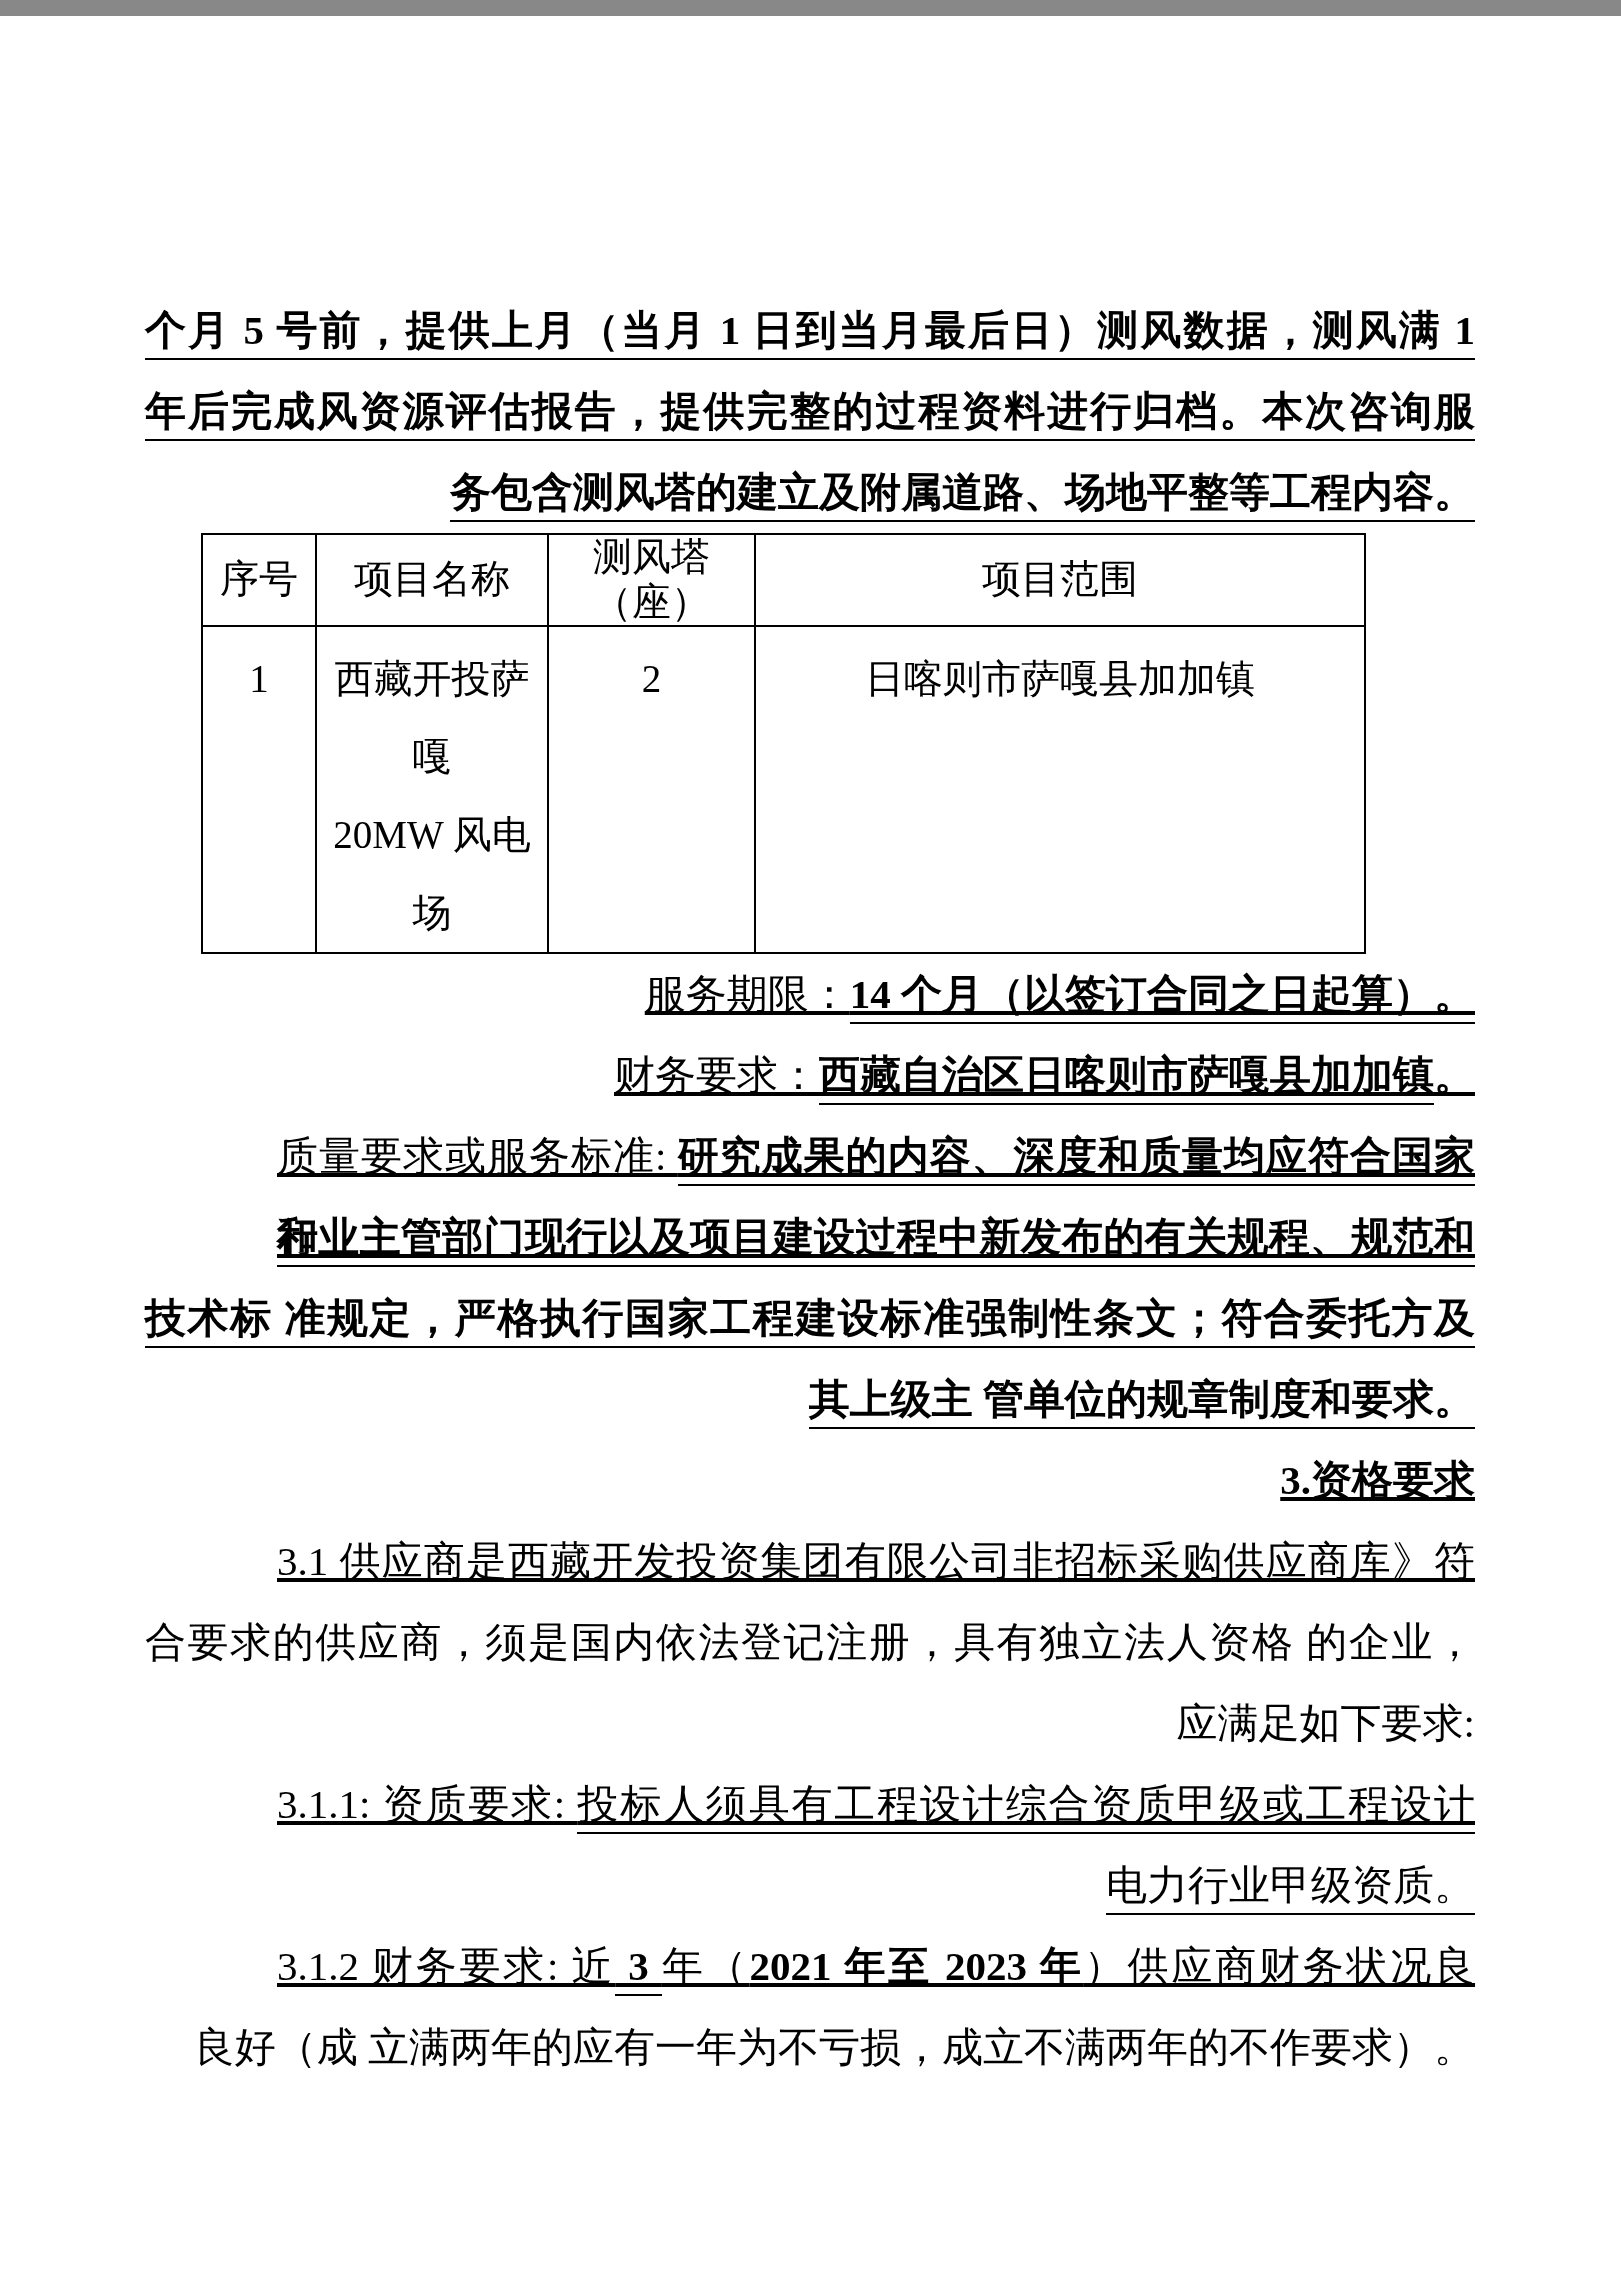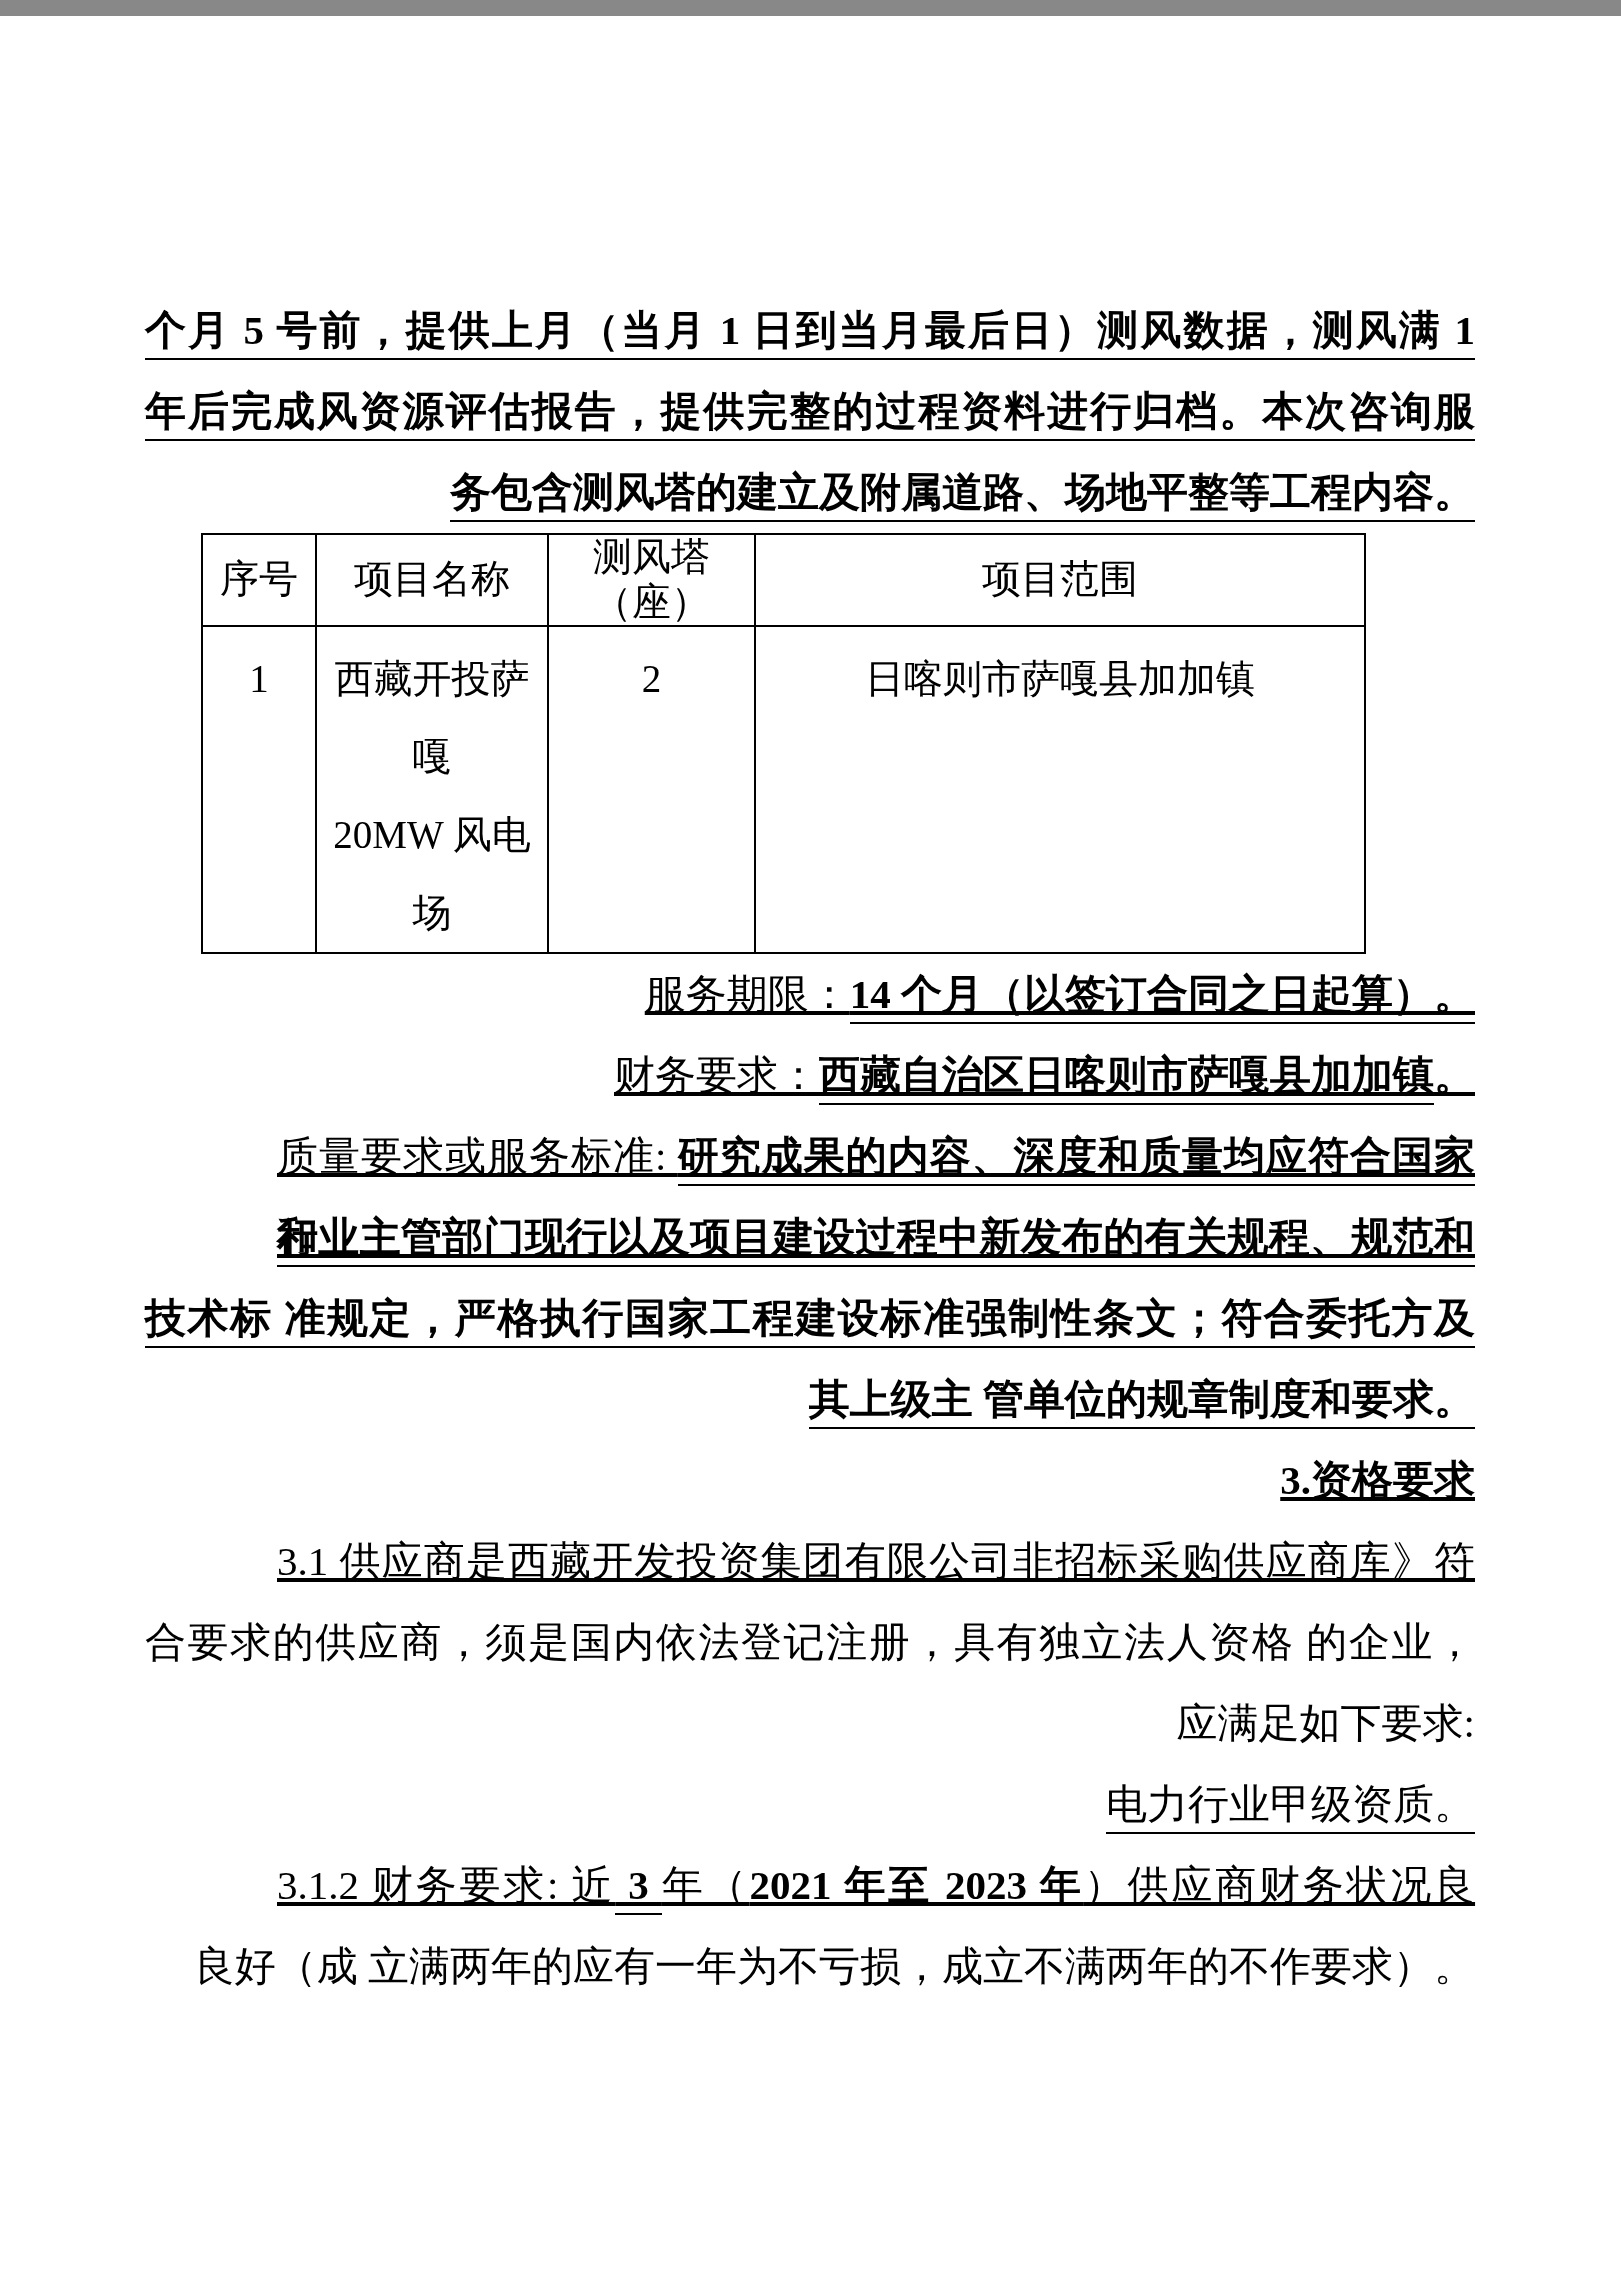--- a/index.html
+++ b/index.html
@@ -104,20 +104,21 @@
         <div class="tline indent"><span class="run">服务期限：</span><span class="run b u">14 个月（以签订合同之日起算）。</span></div>
         <div class="tline indent"><span class="run">财务要求：</span><span class="run b u">西藏自治区日喀则市萨嘎县加加镇</span><span class="run b">。</span></div>
         <div class="tline indent just"><span class="run">质量要求或服务标准: </span><span class="run b u">研究成果的内容、深度和质量均应符合国家和</span></div>
         <div class="tline indent just"><span class="run b u">行业主管部门现行以及项目建设过程中新发布的有关规程、规范和</span></div>
         <div class="tline just"><span class="run b u">技术标 准规定，严格执行国家工程建设标准强制性条文；符合委托方及</span></div>
         <div class="tline"><span class="run b u">其上级主 管单位的规章制度和要求。</span></div>
         <div class="tline indent"><span class="run b">3.资格要求</span></div>
         <div class="tline indent just"><span class="run">3.1 供应商是西藏开发投资集团有限公司非招标采购供应商库》符</span></div>
         <div class="tline just"><span class="run">合要求的供应商，须是国内依法登记注册，具有独立法人资格 的企业，</span></div>
         <div class="tline"><span class="run">应满足如下要求:</span></div>
+        <div class="tline indent just"><span class="run">3.1.1: 资质要求: </span><span class="run u">投标人须具有工程设计综合资质甲级或工程设计</span></div>
         <div class="tline"><span class="run u">电力行业甲级资质。</span></div>
         <div class="tline indent just"><span class="run">3.1.2 财务要求: 近</span><span class="run b u"> 3 </span><span class="run">年（</span><span class="run b">2021 年至 2023 年</span><span class="run">）供应商财务状况良</span></div>
         <div class="tline"><span class="run">良好（成 立满两年的应有一年为不亏损，成立不满两年的不作要求）。</span></div>
       </div>
 
   </div>
 </div>
 
 
 </body></html>

